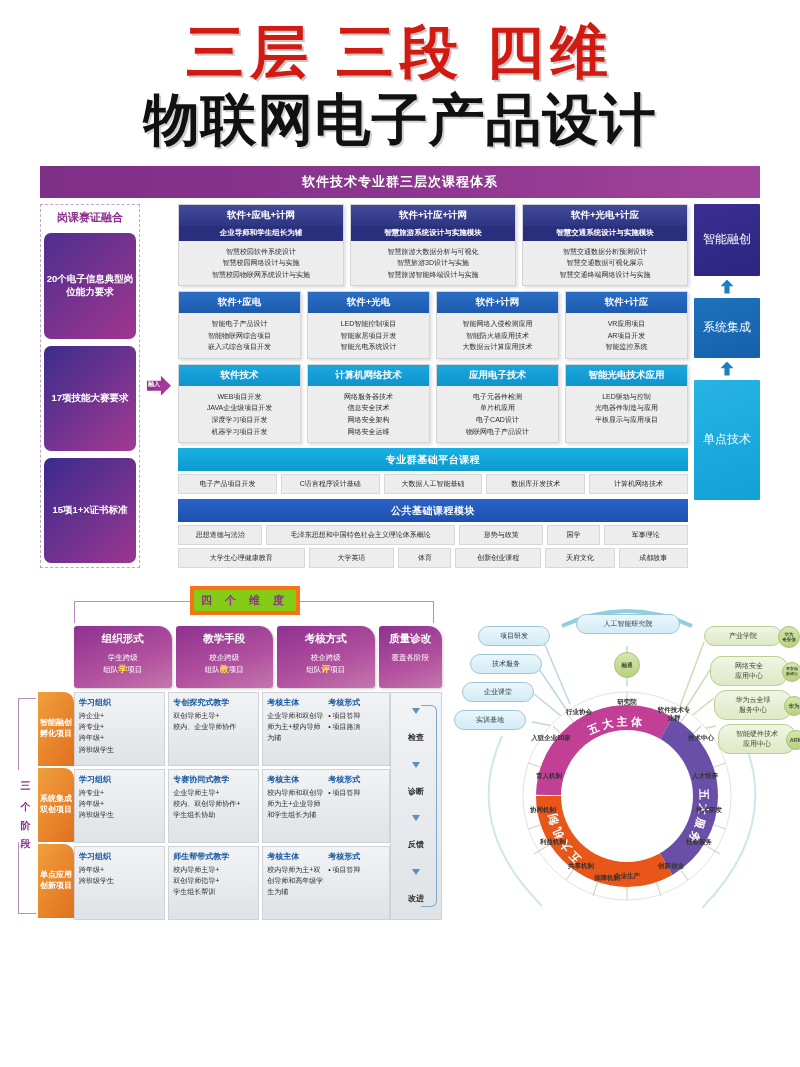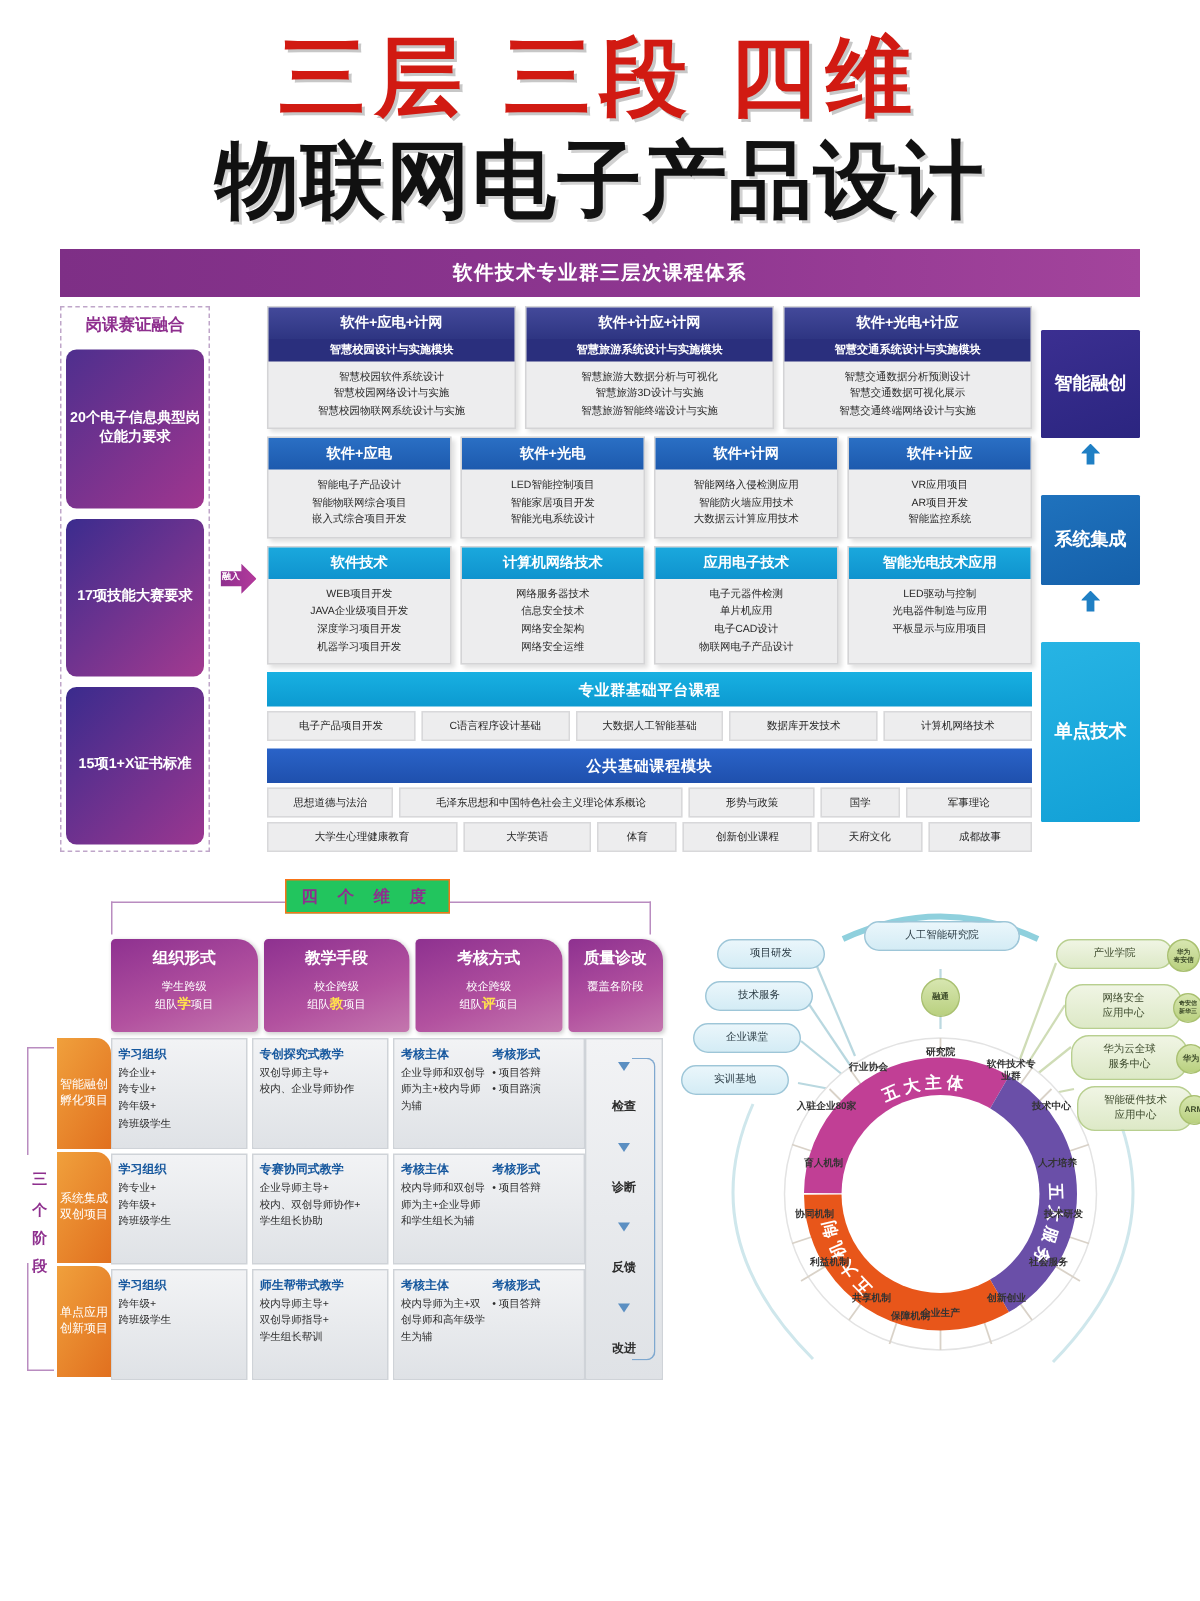--- a/index.html
+++ b/index.html
@@ -60,39 +60,39 @@
   .card-hd.blue { background:linear-gradient(180deg,#2a6fc4,#1d5aae); }
   .card-hd.cyan { background:linear-gradient(180deg,#1aa8dd,#0f93ce); }
 
   .band { color:#fff; font-weight:bold; font-size:10px; text-align:center; padding:4.5px 0; letter-spacing:.5px; }
   .band.cyan { background:linear-gradient(180deg,#18b0e2,#0c9ad0); }
   .band.blue { background:linear-gradient(180deg,#2a63c8,#1f50ad); }
   .pillrow { display:flex; gap:4px; margin-top:3px; }
   .pill { flex:1; background:#ededee; border:1px solid #d8d8da; text-align:center; font-size:7px; padding:4px 1px; color:#262626; }
 
   .fig1-right { width:66px; display:flex; flex-direction:column; gap:2px; }
-  .tier { color:#fff; font-weight:bold; font-size:12px; text-align:left;
-          display:flex; align-items:center; justify-content:center; line-height:1.3; border-radius:1px;margin-top:16px;}
+  .tier { color:#fff; font-weight:normal; font-size:12px; text-align:left;
+          display:flex; align-items:center; justify-content:center; line-height:1.3; border-radius:1px;}
   .tier.t1 { background:linear-gradient(160deg,#3b2f91,#2b2580); height:72px; }
   .tier.t2 { background:linear-gradient(160deg,#1f72bd,#1560aa); height:60px; }
   .tier.t3 { background:linear-gradient(160deg,#27b4e4,#12a0d6); height:120px; }
   .upar { height:18px; display:flex; align-items:center; justify-content:center; }
   .upar i {
     display:block; width:13px; height:14px; background:#1f7fc4;
     clip-path: polygon(50% 0, 100% 48%, 70% 48%, 70% 100%, 30% 100%, 30% 48%, 0 48%);
   }
 
   
   .fig2 { position:relative; margin:18px 12px 0 12px; display:flex; }
   .fig2-left { width:430px; position:relative; }
   .dims-wrap { position:relative; height:40px; }
   .dims-label {
     position:absolute; left:178px; top:0; width:110px; text-align:center;
-    border:1px solid #f97316; color:#8e2f8e; font-weight:bold; font-size:11px;
-    letter-spacing:5px; padding:3px 0; background:#22c55e; z-index:3;
+    border:4px solid #f97316; color:#8e2f8e; font-weight:bold; font-size:11px;
+    letter-spacing:5px; padding:3px 0; background:#84cc16; z-index:3;
   }
   .dims-bracket {
     position:absolute; left:62px; right:8px; top:15px; height:22px;
     border:1px solid #b98cc0; border-bottom:none; z-index:1;
   }
 
   .dimhead-row { display:flex; gap:4px; margin-left:62px; }
   .dimhead {
     flex:1; background:linear-gradient(160deg,#8e3190,#b2519f 60%,#c477ae);
     color:#fff; border-radius:3px 14px 3px 3px; padding:6px 4px 8px 4px; min-height:62px;
@@ -110,21 +110,21 @@
     position:absolute; left:6px; top:6px; bottom:6px; right:2px;
     border:1px solid #b98cc0; border-right:none;
   }
   .stage-brk span {
     position:relative; color:#8e2f8e; font-weight:bold; font-size:10px;
     writing-mode:vertical-rl; letter-spacing:8px; background:#fff; padding:4px 1px;
   }
   .stage-orange { width:36px; display:flex; flex-direction:column; }
   .obox {
     flex:1; background:linear-gradient(120deg,#f0a03c,#e1701f);
-    color:#fff; font-weight:normal; font-size:8px; line-height:1.35;
+    color:#fff; font-weight:bold; font-size:8px; line-height:1.35;
     display:flex; align-items:center; justify-content:center; text-align:center;
     border-radius:0 10px 0 0; position:relative; margin-bottom:2px;
   }
 
   .grid { flex:1; display:flex; flex-direction:column; gap:3px; }
   .grow { display:flex; gap:3px; }
   .cell {
     flex:1; background:linear-gradient(180deg,#f2f3f5,#dfe2e6);
     border:1px solid #cfd3d8; padding:4px 4px; min-height:74px;
   }
@@ -184,21 +184,21 @@
       <div class="arrow-r">
         <span class="arrow-label">融入</span>
       </div>
     </div>
 
     <div class="fig1-main">
 
       <div class="row-tier">
         <div class="card">
           <div class="card-hd navy">软件+应电+计网</div>
-          <div class="card-sub">智慧校园设计与实施模块</div>
+          <div class="card-sub">企业导师和学生组长为辅</div>
           <div class="card-bd">
             <div>智慧校园软件系统设计</div>
             <div>智慧校园网络设计与实施</div>
             <div>智慧校园物联网系统设计与实施</div>
           </div>
         </div>
         <div class="card">
           <div class="card-hd navy">软件+计应+计网</div>
           <div class="card-sub">智慧旅游系统设计与实施模块</div>
           <div class="card-bd">

